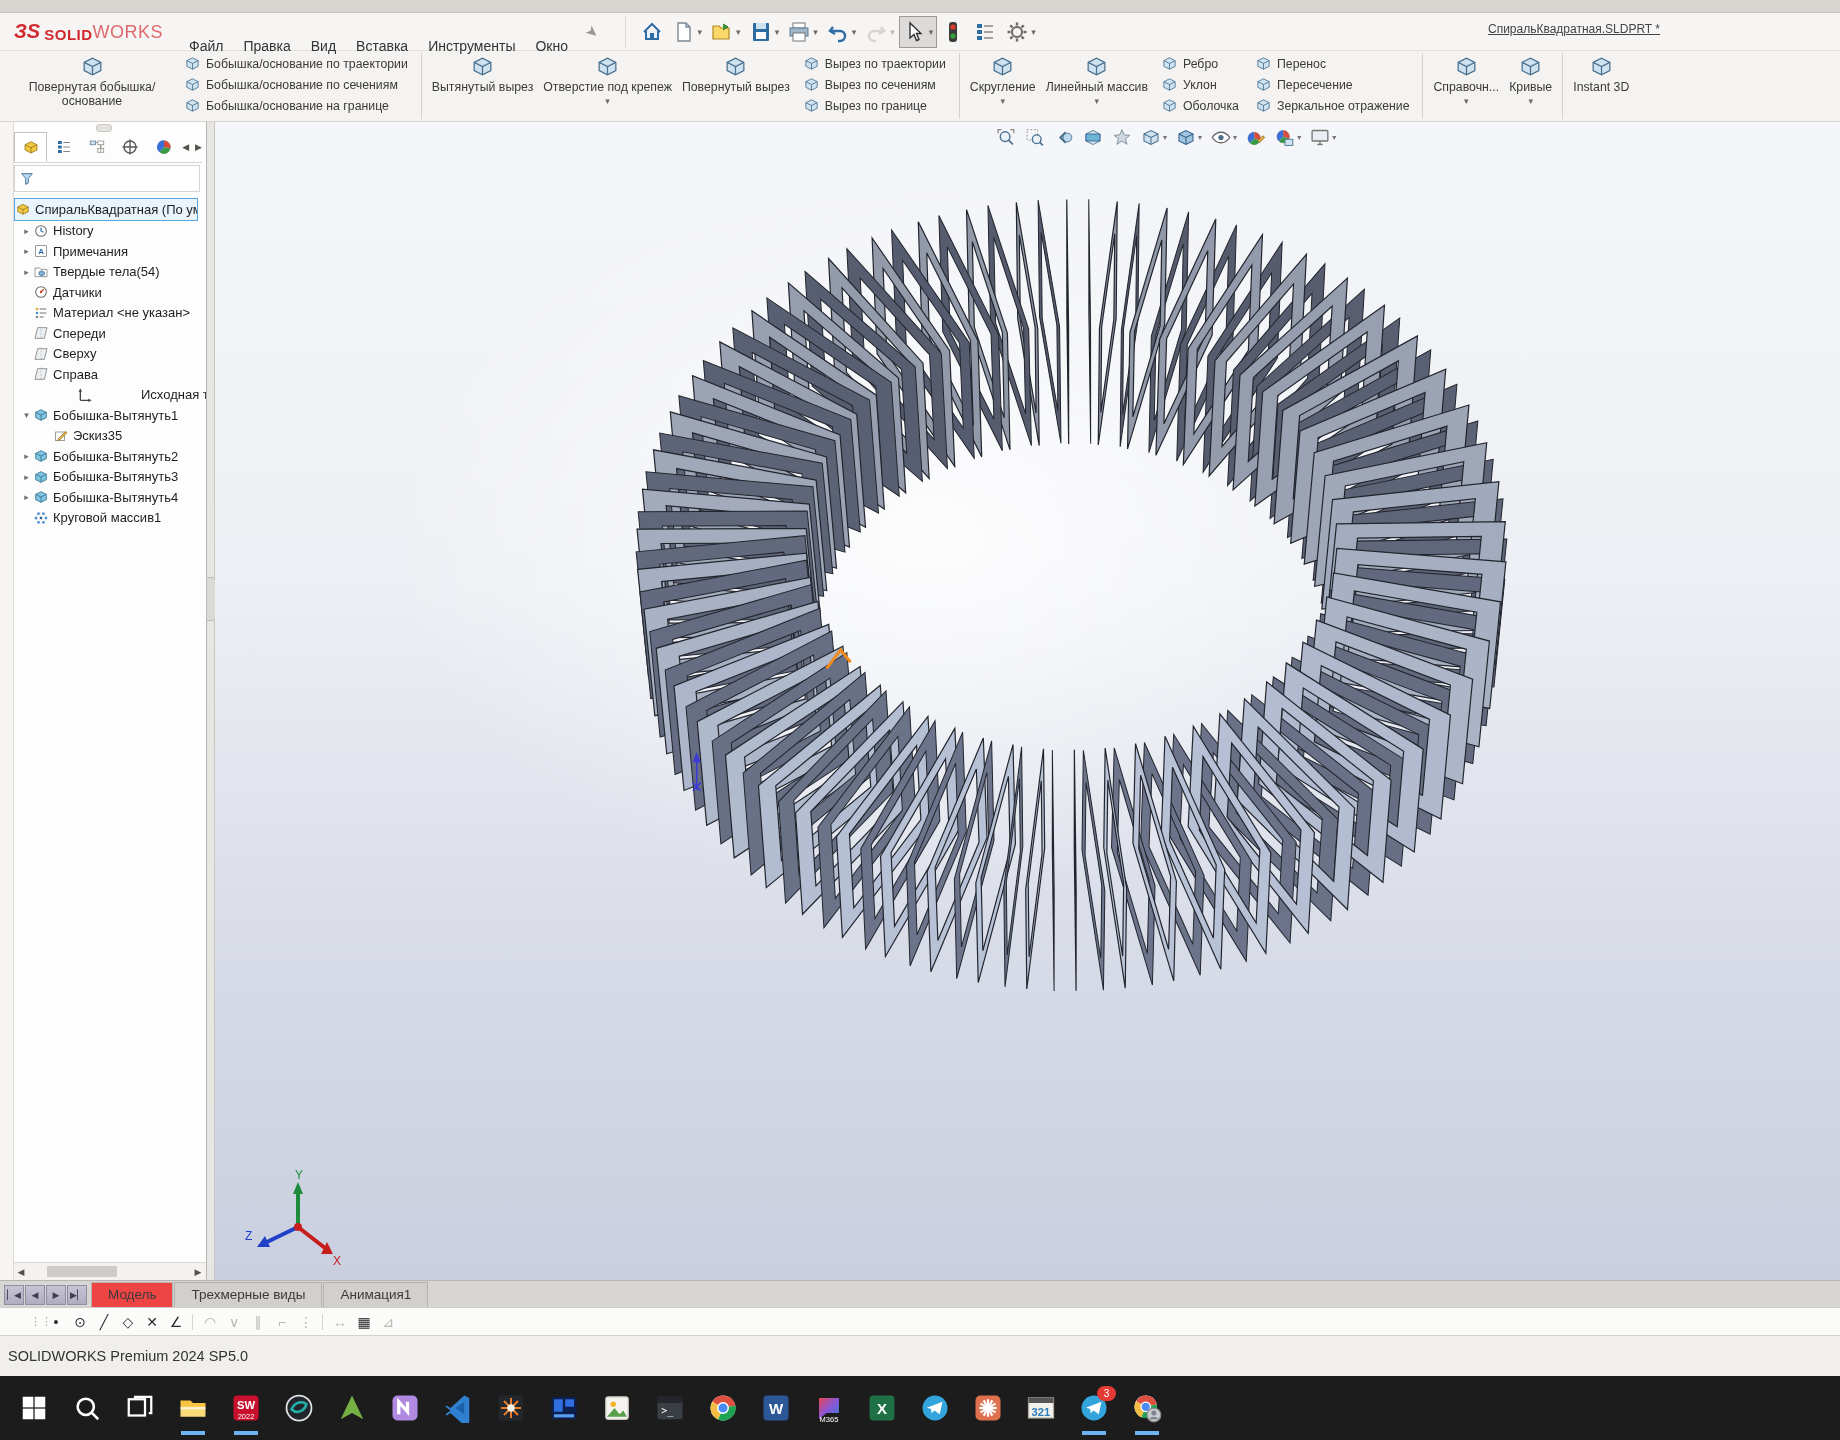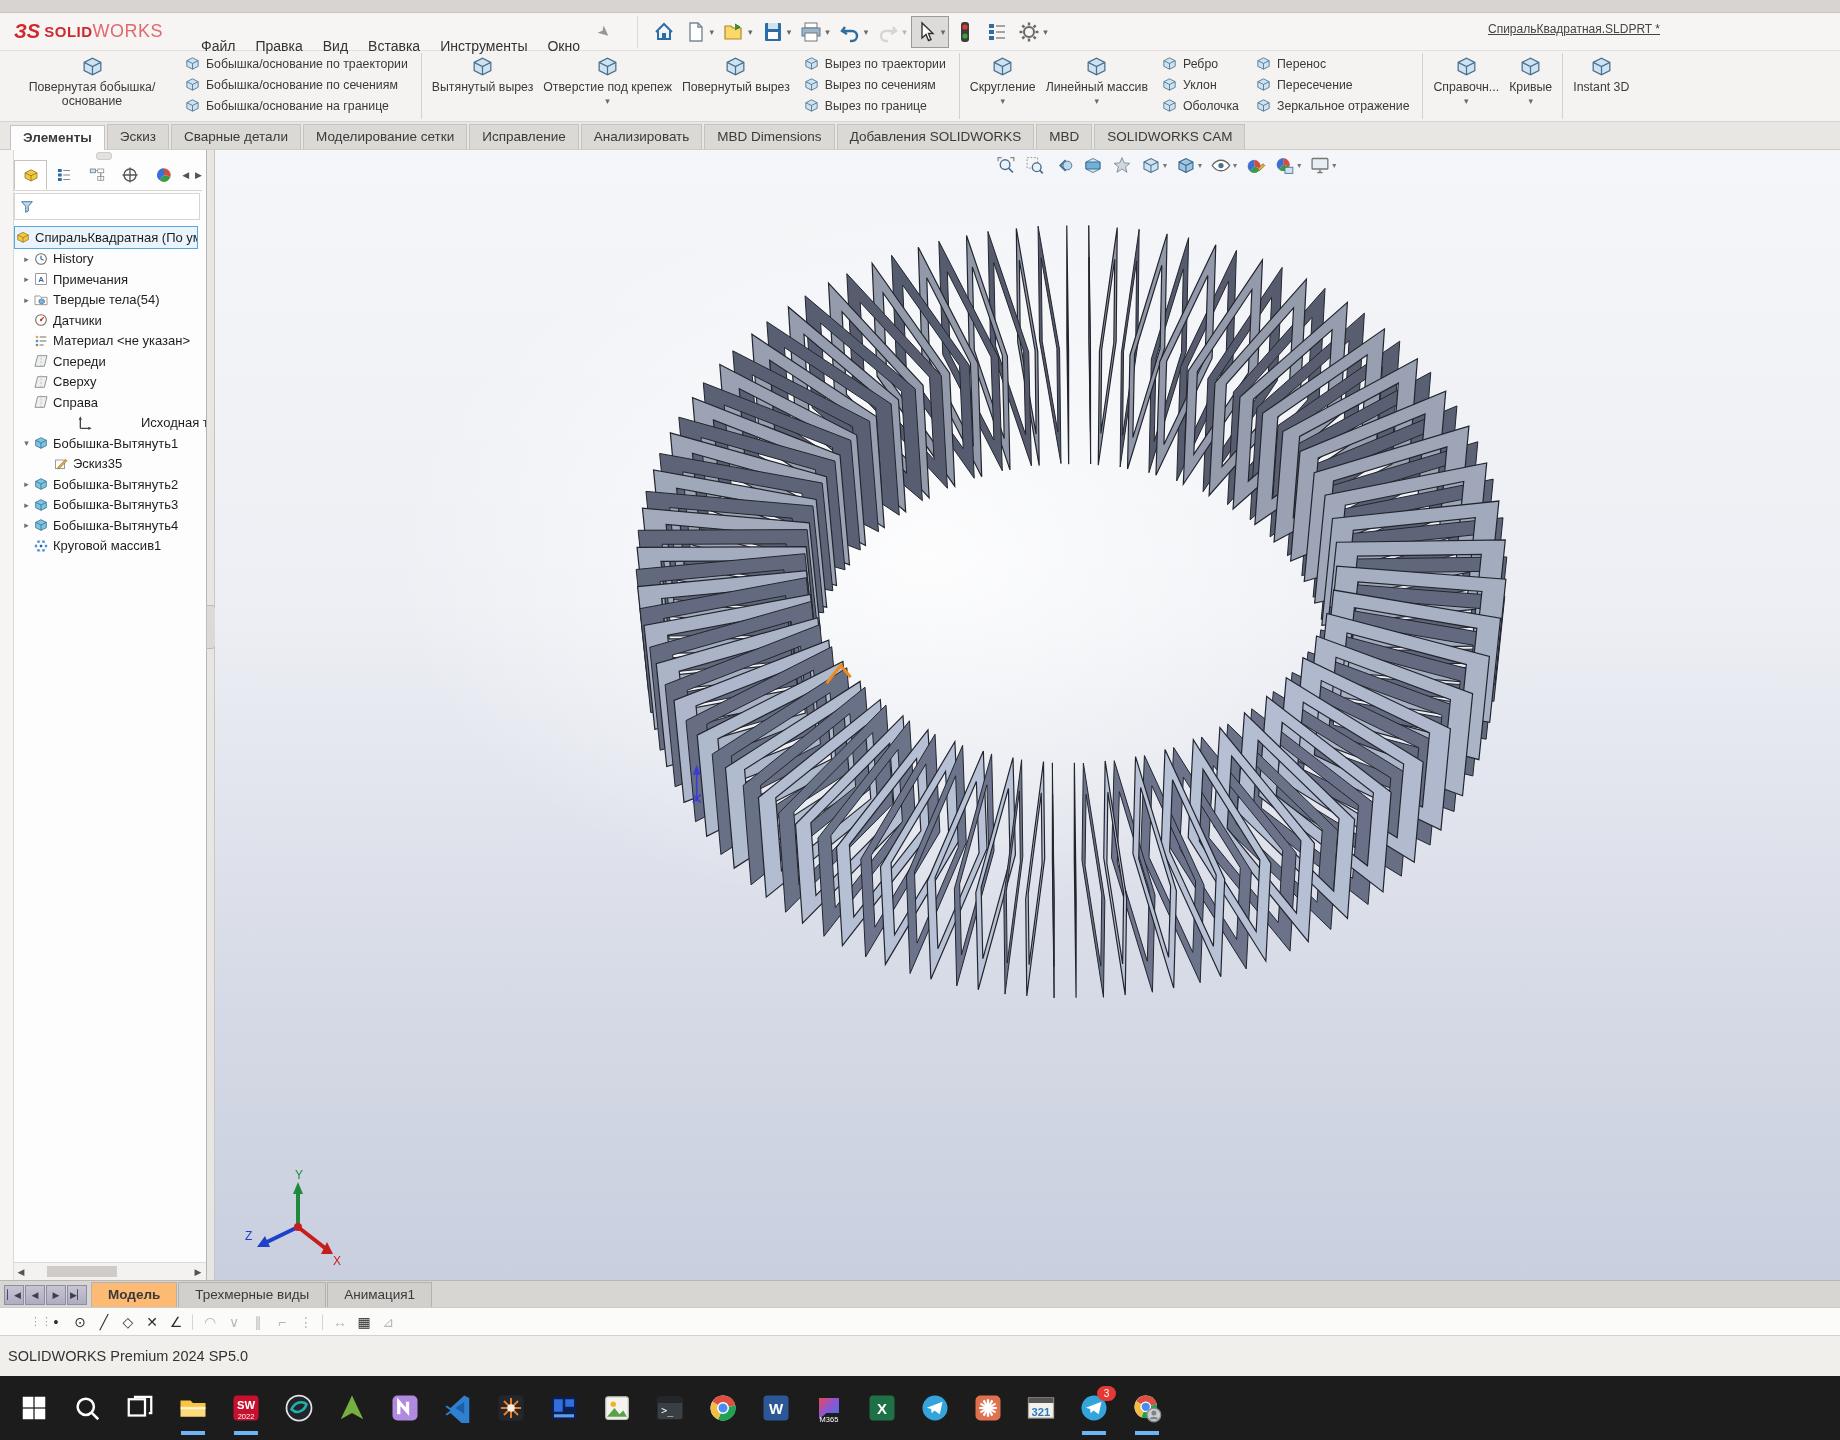--- a/index.html
+++ b/index.html
@@ -2,21 +2,21 @@
 <html><head>
 <meta charset="utf-8">
 <style>
   html,body{margin:0;padding:0;}
   body{width:1840px;height:1440px;font-family:"Liberation Sans","DejaVu Sans",sans-serif;
        background:#f4f3f1;overflow:hidden;font-size:13px;color:#3b3a39;}
   .app{width:1840px;height:1440px;display:flex;flex-direction:column;}
   
   .top-strip{height:12px;background:#d8d4d0;border-bottom:1px solid #c8c4c0;}
   .menubar{height:37px;background:#f6f5f4;display:flex;align-items:center;position:relative;border-bottom:1px solid #e3e1de;}
-  .brand{display:flex;align-items:center;margin-left:14px;margin-right:28px;white-space:nowrap;}
+  .brand{display:flex;align-items:flex-end;margin-left:14px;margin-right:16px;white-space:nowrap;}
   .brand .ds{color:#d1282e;font-style:italic;font-weight:bold;font-size:20px;margin-right:4px;}
   .brand .solid{color:#d1282e;font-weight:bold;font-size:15px;letter-spacing:.5px;}
   .brand .works{color:#e0696d;font-size:18px;letter-spacing:.5px;}
   .menu-item{padding:6px 10px;font-size:14px;color:#333;cursor:default;margin-top:28px;}
   .pin{margin:0 8px;color:#9a9793;font-size:15px;transform:rotate(40deg);}
   .qat{display:flex;align-items:center;margin-left:18px;border-left:1px solid #dddad6;padding-left:10px;}
   .qat-btn{height:30px;display:flex;align-items:center;padding:0 3px;border:1px solid transparent;}
   .qat-btn .ig{width:24px;height:24px;display:block;}
   .qat-btn .caret{font-size:9px;color:#6b6864;margin-left:2px;}
   .qat-btn.pressed{background:#dcdbd9;border:1px solid #9d9a96;}
@@ -71,21 +71,21 @@
   .headsup{position:absolute;top:3px;left:58.5%;transform:translateX(-50%);display:flex;align-items:center;gap:2px;}
   .hu-btn{display:flex;align-items:center;padding:2px 3px;border-radius:2px;}
   .hu-btn .ig{width:21px;height:21px;}
   .hu-btn .caret{font-size:8px;color:#77746f;margin-left:2px;}
   .triad{position:absolute;left:28px;bottom:14px;width:100px;height:96px;}
   
   .modeltabs{height:26px;background:#d8d6d3;display:flex;align-items:flex-end;border-top:1px solid #b9b6b2;}
   .mt-nav{display:flex;gap:1px;padding:0 4px 2px 4px;}
   .mt-nav .nb{width:18px;height:18px;background:linear-gradient(#c7c5d4,#aeacc0);border:1px solid #8f8da3;color:#3f3d52;font-size:9px;display:flex;align-items:center;justify-content:center;}
   .mtab{padding:4px 16px 5px;font-size:13.5px;background:#d2d0cd;border:1px solid #b5b2ae;border-bottom:none;margin-right:1px;cursor:default;}
-  .mtab.active{background:#fdba74;font-weight:bold;}
+  .mtab.active{background:#ef4444;font-weight:normal;}
   .snapbar{height:27px;background:#fbfbfa;border-top:1px solid #cfccc8;display:flex;align-items:center;padding-left:30px;}
   .snap{width:24px;text-align:center;font-size:14px;color:#2b2b2b;}
   .snap.off{color:#bbb8b4;}
   .snap.sep{width:10px;color:#d5d2ce;font-size:13px;}
   .snap.grip{color:#a5a29e;font-size:11px;width:14px;}
   .statusbar{height:40px;background:#f1efec;border-top:1px solid #d5d2ce;display:flex;align-items:center;padding-left:8px;font-size:14.5px;color:#333;}
   
   .taskbar{height:64px;background:#1c1c1c;display:flex;align-items:center;padding-left:14px;gap:13px;}
   .tb-icon{width:40px;height:40px;position:relative;display:flex;align-items:center;justify-content:center;border-radius:4px;}
   .tb-icon .ig{width:30px;height:30px;}
@@ -429,32 +429,20 @@
       <div class="rb-sep"></div>
       <div class="rb-big">
         <span class="ig">
           <svg xmlns="http://www.w3.org/2000/svg" viewBox="0 0 24 24">
             <path d="M4 8 12 4 20 8 20 16 12 20 4 16Z" fill="#cfe2f0" stroke="#49708e" stroke-width="1.2"></path>
             <path d="M4 8 12 12 20 8M12 12V20" fill="none" stroke="#49708e" stroke-width="1.2"></path>
           </svg>
         </span>
         <div class="lbl">Instant 3D</div>
       </div>
-    </div>
-  <div class="cmdtabs" id="cmdtabs">
-      <div class="ctab active">Элементы</div>
-      <div class="ctab">Эскиз</div>
-      <div class="ctab">Сварные детали</div>
-      <div class="ctab">Моделирование сетки</div>
-      <div class="ctab">Исправление</div>
-      <div class="ctab">Анализировать</div>
-      <div class="ctab">MBD Dimensions</div>
-      <div class="ctab">Добавления SOLIDWORKS</div>
-      <div class="ctab">MBD</div>
-      <div class="ctab">SOLIDWORKS CAM</div>
     </div>
 
   <div class="main">
     <div class="leftpanel">
       <div class="edge-strip"></div>
       <div class="panel-grip"></div>
       <div class="panel-tabs" id="paneltabs">
           <div class="ptab active">
             <span class="ig">
               <svg xmlns="http://www.w3.org/2000/svg" viewBox="0 0 24 24">

